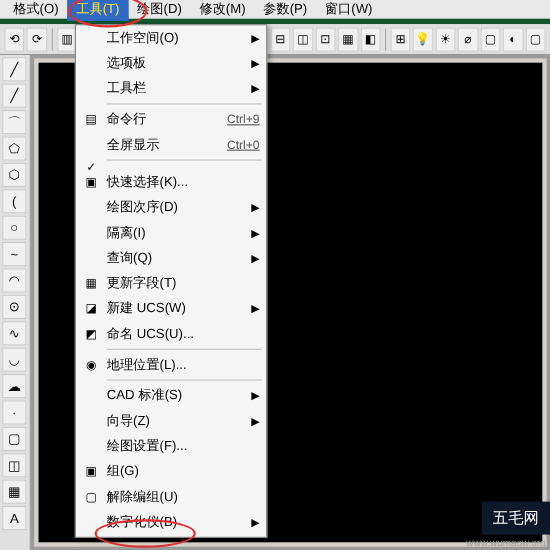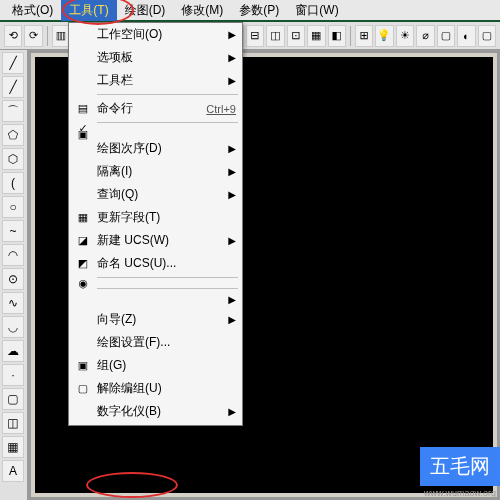--- a/index.html
+++ b/index.html
@@ -1,18 +1,18 @@
 <!DOCTYPE html>
 <html><head>
 <meta charset="utf-8">
 <style>
 * { margin: 0; padding: 0; box-sizing: border-box; font-family: "Microsoft YaHei", SimSun, sans-serif; }
 body { width: 500px; height: 500px; background: #d4d0c8; overflow: hidden; position: relative; }
 
-.menubar { background: #e8e8e8; height: 22px; display: flex; align-items: center; padding-left: 4px; font-size: 12px; border-bottom: 2px solid #14532d; }
+.menubar { background: #e8e8e8; height: 22px; display: flex; align-items: center; padding-left: 4px; font-size: 12px; border-bottom: 5px solid #14532d; }
 .menu-item { padding: 2px 8px; cursor: pointer; }
 .menu-item.active { background: #316ac5; color: #fde047; }
 
 .toolbar { height: 28px; background: #e0e0e0; display: flex; align-items: center; padding: 2px 4px; gap: 2px; border-bottom: 1px solid #999; }
 .tool-btn { width: 22px; height: 22px; border: 1px solid #ccc; background: #f0f0f0; display: flex; align-items: center; justify-content: center; font-size: 11px; }
 .tool-sep { width: 1px; height: 20px; background: #aaa; margin: 0 2px; }
 
 .main-area { display: flex; height: calc(100% - 50px); position: relative; }
 .left-toolbar { width: 28px; background: #e0e0e0; display: flex; flex-direction: column; padding: 2px; gap: 2px; border-right: 1px solid #999; z-index: 1; }
 .left-tool { width: 22px; height: 22px; border: 1px solid #ccc; background: #f0f0f0; display: flex; align-items: center; justify-content: center; font-size: 12px; }
@@ -25,21 +25,21 @@
 .dropdown-item { display: flex; align-items: center; padding: 3px 6px 3px 28px; position: relative; cursor: pointer; gap: 48px; }
 .dropdown-item .icon { position: absolute; left: 6px; width: 16px; height: 16px; display: flex; align-items: center; justify-content: center; font-size: 11px; }
 .dropdown-item .shortcut { margin-left: auto; font-size: 11px; color: #555; text-decoration: underline; }
 .dropdown-item .arrow { margin-left: auto; font-size: 10px; }
 .dropdown-sep { height: 1px; background: #c0c0c0; margin: 2px 4px 2px 28px; }
 
 .highlight-circle { position: absolute; border: 2px solid #e03030; border-radius: 50%; pointer-events: none; z-index: 200; }
 .circle1 { top: -5px; left: 62px; width: 72px; height: 30px; }
 .circle2 { top: 472px; left: 86px; width: 92px; height: 26px; }
 
-.watermark { position: absolute; right: 0; bottom: 14px; background: #3b82f6; color: #fff; padding: 6px 10px; font-size: 20px; z-index: 50; }
+.watermark { position: absolute; right: 0; bottom: 14px; background: #0f172a; color: #fff; padding: 6px 10px; font-size: 14px; z-index: 50; }
 .watermark-sub { position: absolute; right: 4px; bottom: 2px; color: #999; font-size: 9px; z-index: 50; margin-top: 37px; }
 </style>
 </head>
 <body>
 
 <div class="menubar">
   <span class="menu-item">格式(O)</span>
   <span class="menu-item active">工具(T)</span>
   <span class="menu-item">绘图(D)</span>
   <span class="menu-item">修改(M)</span>
@@ -111,26 +111,31 @@
     <div class="dropdown-item">
       <span>工具栏</span>
       <span class="arrow">▶</span>
     </div>
     <div class="dropdown-sep"></div>
     <div class="dropdown-item">
       <span class="icon">▤</span>
       <span>命令行</span>
       <span class="shortcut">Ctrl+9</span>
     </div>
+    <div class="dropdown-item">
+      <span>全屏显示</span>
+      <span class="shortcut">Ctrl+0</span>
+    </div>
     <div class="dropdown-sep"></div>
     <div class="dropdown-item">
       <span class="icon">✓</span>
     </div>
     <div class="dropdown-item">
       <span class="icon">▣</span>
+      <span>快速选择(K)...</span>
     </div>
     <div class="dropdown-item">
       <span>绘图次序(D)</span>
       <span class="arrow">▶</span>
     </div>
     <div class="dropdown-item">
       <span>隔离(I)</span>
       <span class="arrow">▶</span>
     </div>
     <div class="dropdown-item">
@@ -146,23 +151,25 @@
       <span>新建 UCS(W)</span>
       <span class="arrow">▶</span>
     </div>
     <div class="dropdown-item">
       <span class="icon">◩</span>
       <span>命名 UCS(U)...</span>
     </div>
     <div class="dropdown-sep"></div>
     <div class="dropdown-item">
       <span class="icon">◉</span>
+      <span>地理位置(L)...</span>
     </div>
     <div class="dropdown-sep"></div>
     <div class="dropdown-item">
+      <span>CAD 标准(S)</span>
       <span class="arrow">▶</span>
     </div>
     <div class="dropdown-item">
       <span>向导(Z)</span>
       <span class="arrow">▶</span>
     </div>
     <div class="dropdown-item">
       <span>绘图设置(F)...</span>
     </div>
     <div class="dropdown-item">

